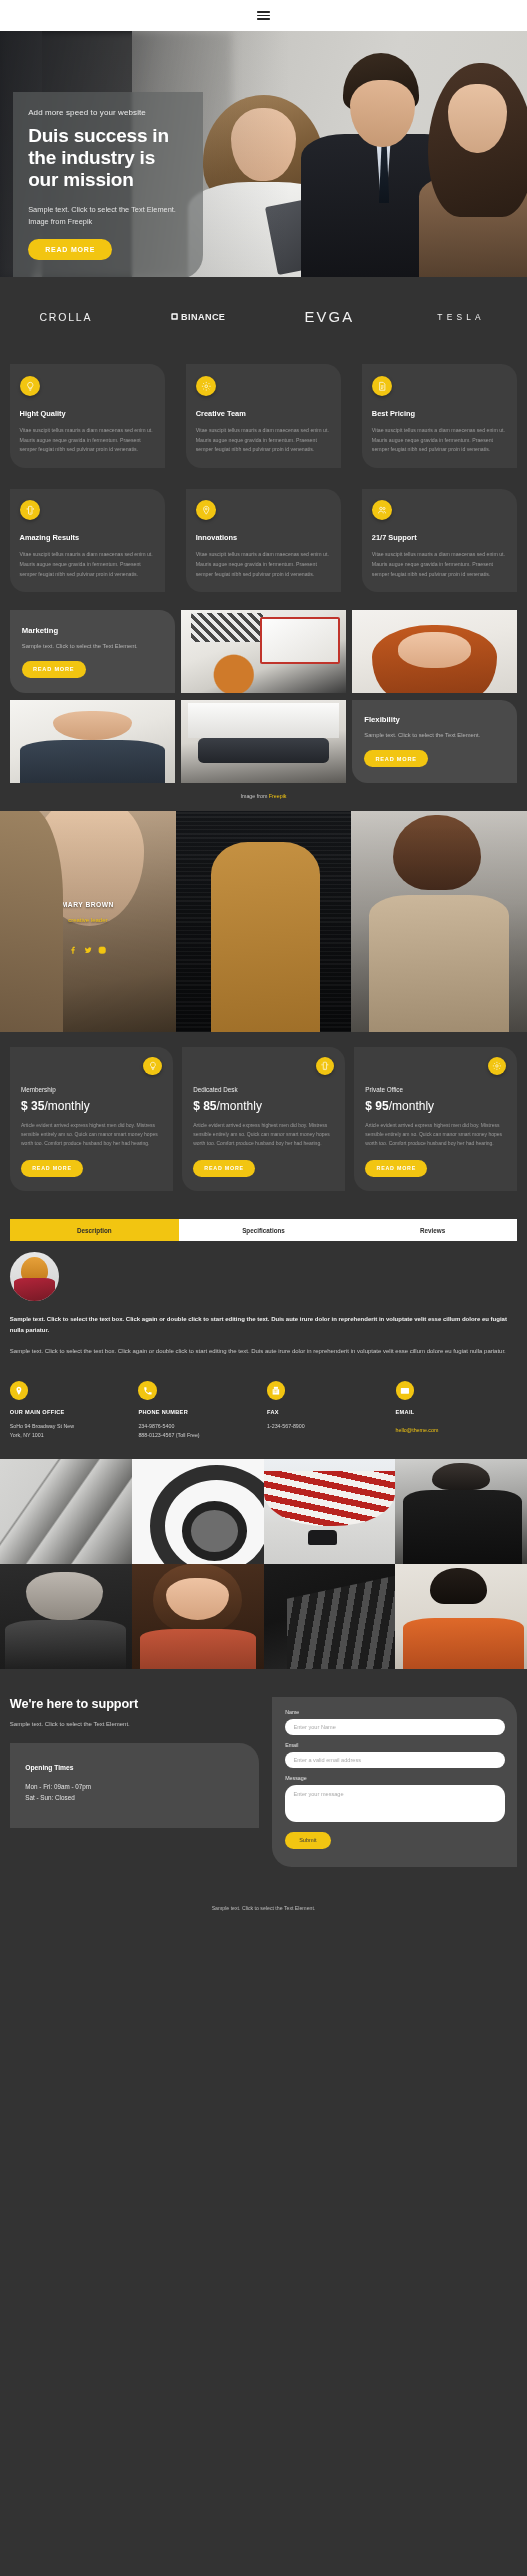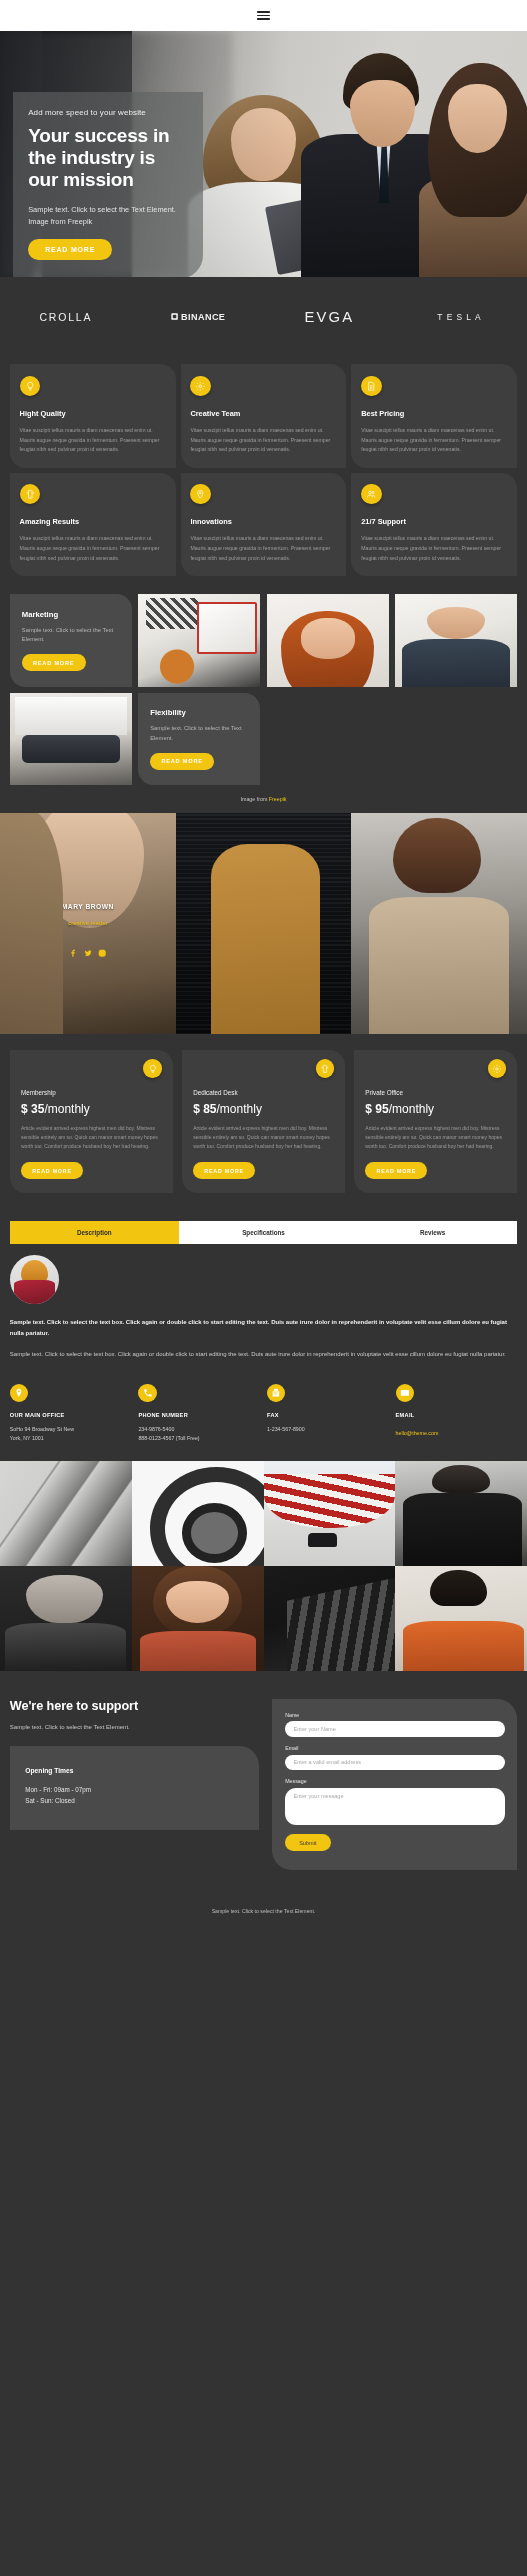--- a/index.html
+++ b/index.html
@@ -81,33 +81,33 @@
   .brands { background:#333333; height:79px; display:flex; align-items:center; }
   .brand { flex:1; display:flex; align-items:center; justify-content:center; color:#f2f2f2; }
   .brand-crolla { font-size:10.5px; letter-spacing:1.8px; font-weight:400;text-align:right; }
   .brand-binance { font-size:9.1px; letter-spacing:0.4px; font-weight:700; display:flex; align-items:flex-start; gap:2.1px; }
   .bnb-dia { width:9.1px; height:9.1px; background:#fff; transform:rotate(45deg);
              clip-path:polygon(50% 0,100% 50%,50% 100%,0 50%, 50% 0,50% 22%,22% 50%,50% 78%,78% 50%,50% 22%); }
   .brand-evga { font-size:14.8px; letter-spacing:2.1px; font-weight:400; }
   .brand-tesla { font-size:8.4px; letter-spacing:4.2px; font-weight:400; }
 
   
-  .features { padding:8.4px 9.8px 12.7px 9.8px; display:grid; grid-template-columns:repeat(3,1fr); gap:5px; }
+  .features { padding:8.4px 9.8px 12.7px 9.8px; display:grid; grid-template-columns:repeat(3,1fr); gap:21px; }
   .fcard { background:#3e3e3e; border-radius:0 15.5px 0 15.5px; padding:11.2px 9.8px 12.7px 9.8px; }
   .ficon {
     width:20.4px; height:20.4px; border-radius:50%; background:#f2c511;
     display:flex; align-items:center; justify-content:center; margin-bottom:12.7px;
     box-shadow:0 1.4px 3.5px rgba(0,0,0,.28);
   }
   .ficon svg { width:10.5px; height:10.5px; }
   .fcard h3 { font-size:7.4px; font-weight:700; color:#ffffff; margin-bottom:8.4px; }
   .fcard p { font-size:5.2px; line-height:1.85; color:#9c9c9c; }
 
   
-  .mgrid { padding:5.6px 9.8px 0 9.8px; display:grid; grid-template-columns:repeat(4,1fr); gap:6.3px; }
+  .mgrid { padding:5.6px 9.8px 0 9.8px; display:grid; grid-template-columns:repeat(3,1fr); gap:6.3px; }
   .mcard { background:#4a4a4a; border-radius:0 15.5px 0 15.5px; padding:15.5px 12px; min-height:70px; }
   .mcard h3 { font-size:7.7px; font-weight:700; margin-bottom:7px; }
   .mcard p { font-size:5.8px; line-height:1.6; color:#b5b5b5; margin-bottom:9.8px; }
   .mcard .btn-yellow { margin-top:0; padding:5.6px 11.2px; font-size:5.6px; }
   .mphoto { border-radius:0; overflow:hidden; position:relative; min-height:70px; }
 
   
   .ph-meeting { background:
       radial-gradient(circle at 32% 78%, #cf7a2a 0 15%, transparent 16%),
       linear-gradient(160deg,#f4f3f0 0%,#e6e4df 38%,#cfcdc7 62%,#3a3a3a 100%);
@@ -286,21 +286,21 @@
         </div>
       <div class="fig-c">
           <div class="body"></div>
           <div class="hair"></div>
           <div class="face"></div>
         </div>
       <div class="hero-shade"></div>
     </div>
     <div class="hero-card">
       <div class="hero-kicker">Add more speed to your website</div>
-      <div class="hero-title">Your success in the industry is our mission</div>
+      <div class="hero-title">Duis success in the industry is our mission</div>
       <div class="hero-sub">Sample text. Click to select the Text Element. Image from Freepik</div>
       <button class="btn-yellow">READ MORE</button>
     </div>
   </div>
 
   <div class="brands">
     <div class="brand">
       <span class="brand-crolla">CROLLA</span>
     </div>
     <div class="brand">

